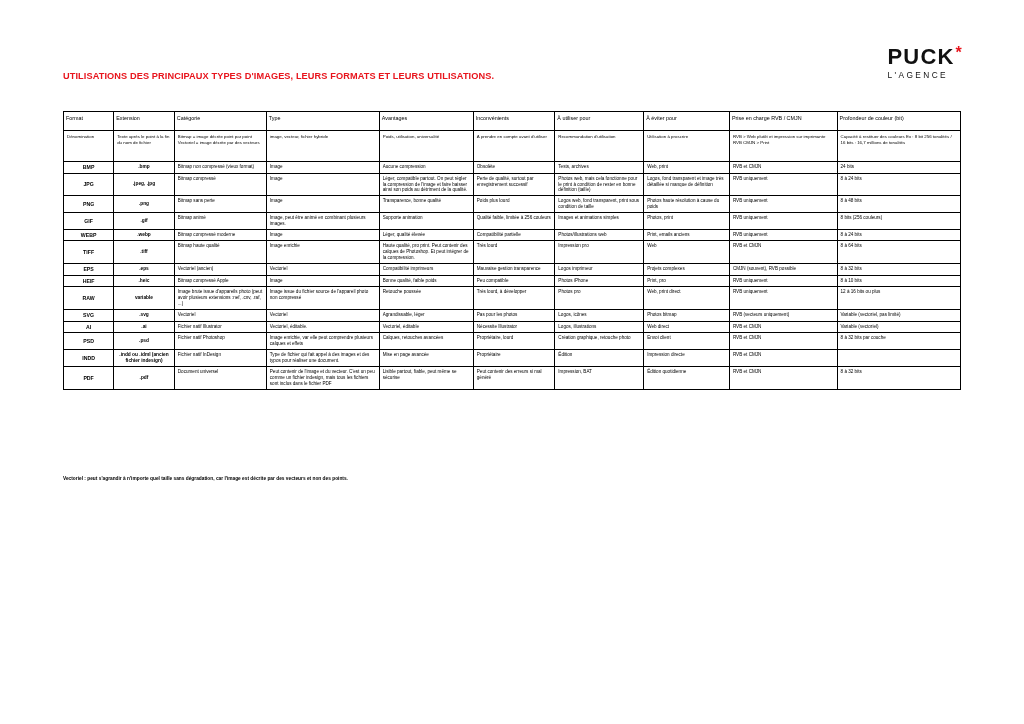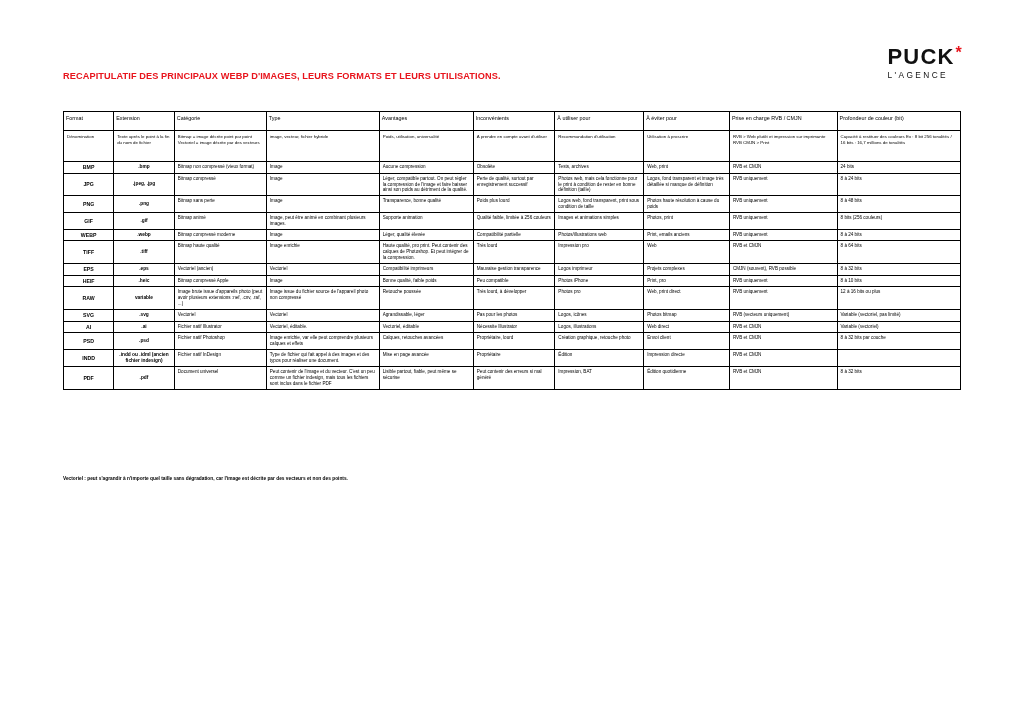--- a/index.html
+++ b/index.html
@@ -120,21 +120,21 @@
   col.w7 { width: 85px; }
   col.w8 { width: 82px; }
   col.w9 { width: 103px; }
   col.w10 { width: 118px; }
 </style>
 </head>
 <body>
 
 <div class="page">
 
-  <div class="title">RECAPITULATIF DES PRINCIPAUX WEBP D'IMAGES, LEURS FORMATS ET LEURS UTILISATIONS.</div>
+  <div class="title">UTILISATIONS DES PRINCIPAUX TYPES D'IMAGES, LEURS FORMATS ET LEURS UTILISATIONS.</div>
 
   <div class="logo">
     <div class="logo-main"><span>PUCK</span><span class="logo-star">*</span></div>
     <div class="logo-sub">L'AGENCE</div>
   </div>
 
   <table class="matrix">
     <colgroup>
       <col class="w1">
         <col class="w2">

